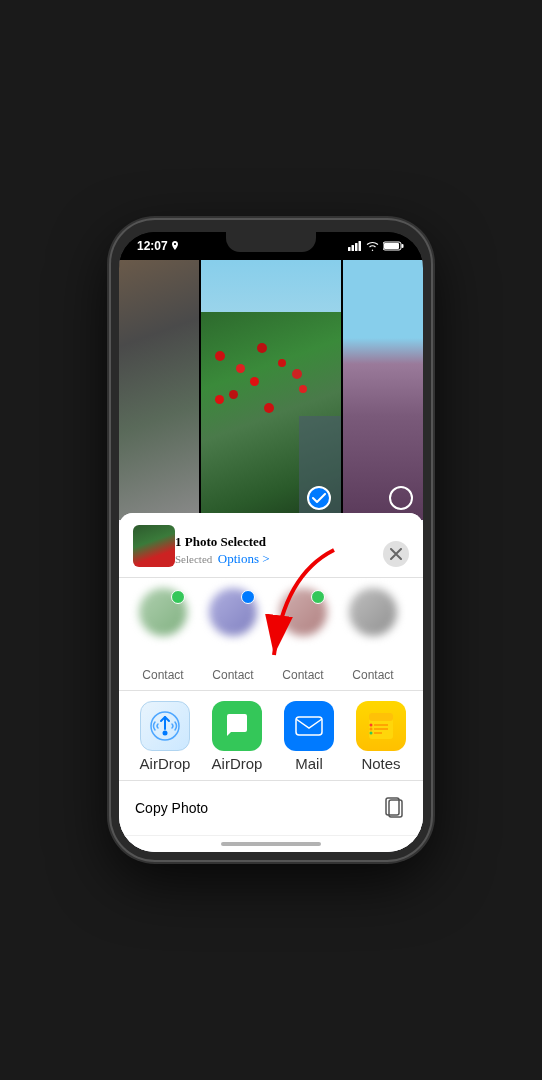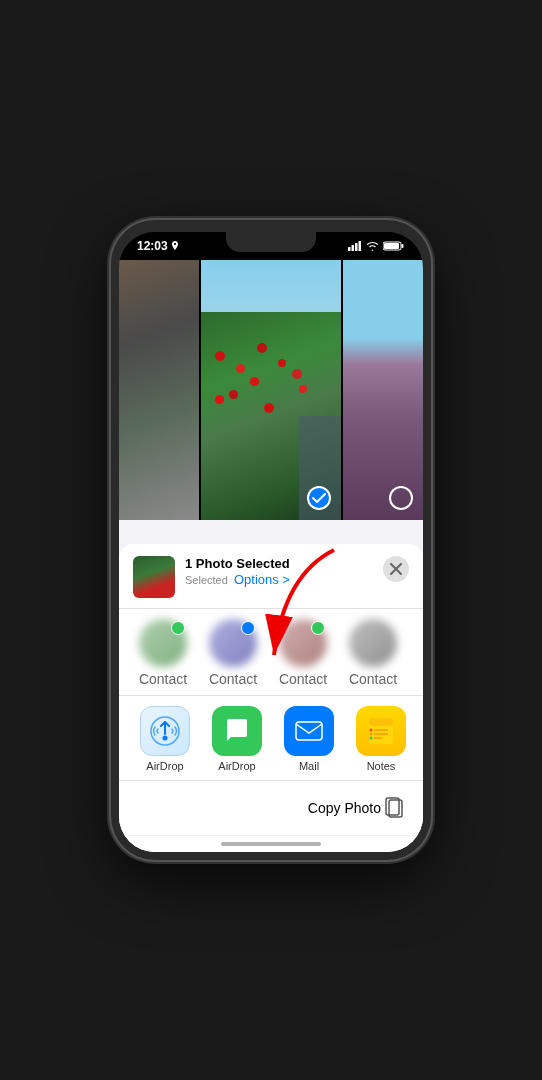--- a/index.html
+++ b/index.html
@@ -146,24 +146,24 @@
       right: 0;
       background: #f2f2f7;
       border-radius: 14px 14px 0 0;
     }
     
     .share-header {
       background: white;
       border-radius: 14px 14px 0 0;
       padding: 12px 14px 10px;
       display: flex;
-      align-items: flex-start;
-      gap: 10px;
+      align-items: flex-end;
       border-bottom: 1px solid #e0e0e0;
       position: relative;
+      font-family: Liberation Serif, serif;
     }
     .share-thumbnail {
       width: 42px;
       height: 42px;
       border-radius: 6px;
       background: linear-gradient(160deg, #2d5a2d, #3a7a3a 40%, #cc2222 70%);
       flex-shrink: 0;
     }
     .share-header-text {
       flex: 1;
@@ -217,27 +217,28 @@
       position: relative;
     }
     .avatar-blur {
       width: 100%;
       height: 100%;
       border-radius: 50%;
       background: linear-gradient(135deg, #c0c0c0, #a0a0a0);
       filter: blur(3px);
     }
     .contact-name {
-      font-size: 14px;
+      font-size: 12px;
       color: #666;
       text-align: center;
       width: 60px;
       overflow: hidden;
       text-overflow: ellipsis;
       white-space: nowrap;
+      margin-top: 28px;
     }
     
     .apps-row {
       background: white;
       padding: 10px 0 8px;
       display: flex;
       gap: 0;
       overflow-x: auto;
       padding-left: 10px;
       border-bottom: 1px solid #e0e0e0;
@@ -265,31 +266,31 @@
     .app-icon-messages {
       background: #34c759;
     }
     .app-icon-mail {
       background: #007aff;
     }
     .app-icon-notes {
       background: linear-gradient(180deg, #ffd700, #ffc000);
     }
     .app-name {
-      font-size: 11px;
+      font-size: 15px;
       color: #333;
       text-align: center;
     }
     
     .action-row {
       background: white;
       padding: 14px 16px;
       display: flex;
       align-items: center;
-      justify-content: flex-end;
+      justify-content: space-between;
       border-bottom: 1px solid #f0f0f0;
       min-height: 46px;
     }
     .action-text {
       font-size: 14px;
       color: #000;
     }
     .action-icon {
       width: 26px;
       height: 26px;
@@ -318,21 +319,21 @@
   </style>
 </head>
 <body>
 
 <div class="phone-frame">
   <div class="notch"></div>
   <div class="phone-screen">
 
     <div class="status-bar">
       <div style="display:flex;align-items:center;gap:3px;">
-        <span class="status-time">12:03</span>
+        <span class="status-time">12:07</span>
         <svg width="8" height="10" viewBox="0 0 8 10" fill="white">
           <path d="M4 0C2.3 0 1 1.3 1 3c0 2.5 3 6 3 6s3-3.5 3-6c0-1.7-1.3-3-3-3zm0 4c-.6 0-1-.4-1-1s.4-1 1-1 1 .4 1 1-.4 1-1 1z"></path>
         </svg>
       </div>
       <div class="status-icons">
 
         <svg width="14" height="10" viewBox="0 0 14 10">
           <rect x="0" y="6" width="2.5" height="4" rx="0.5" fill="white"></rect>
           <rect x="3.5" y="4" width="2.5" height="6" rx="0.5" fill="white"></rect>
           <rect x="7" y="2" width="2.5" height="8" rx="0.5" fill="white"></rect>

